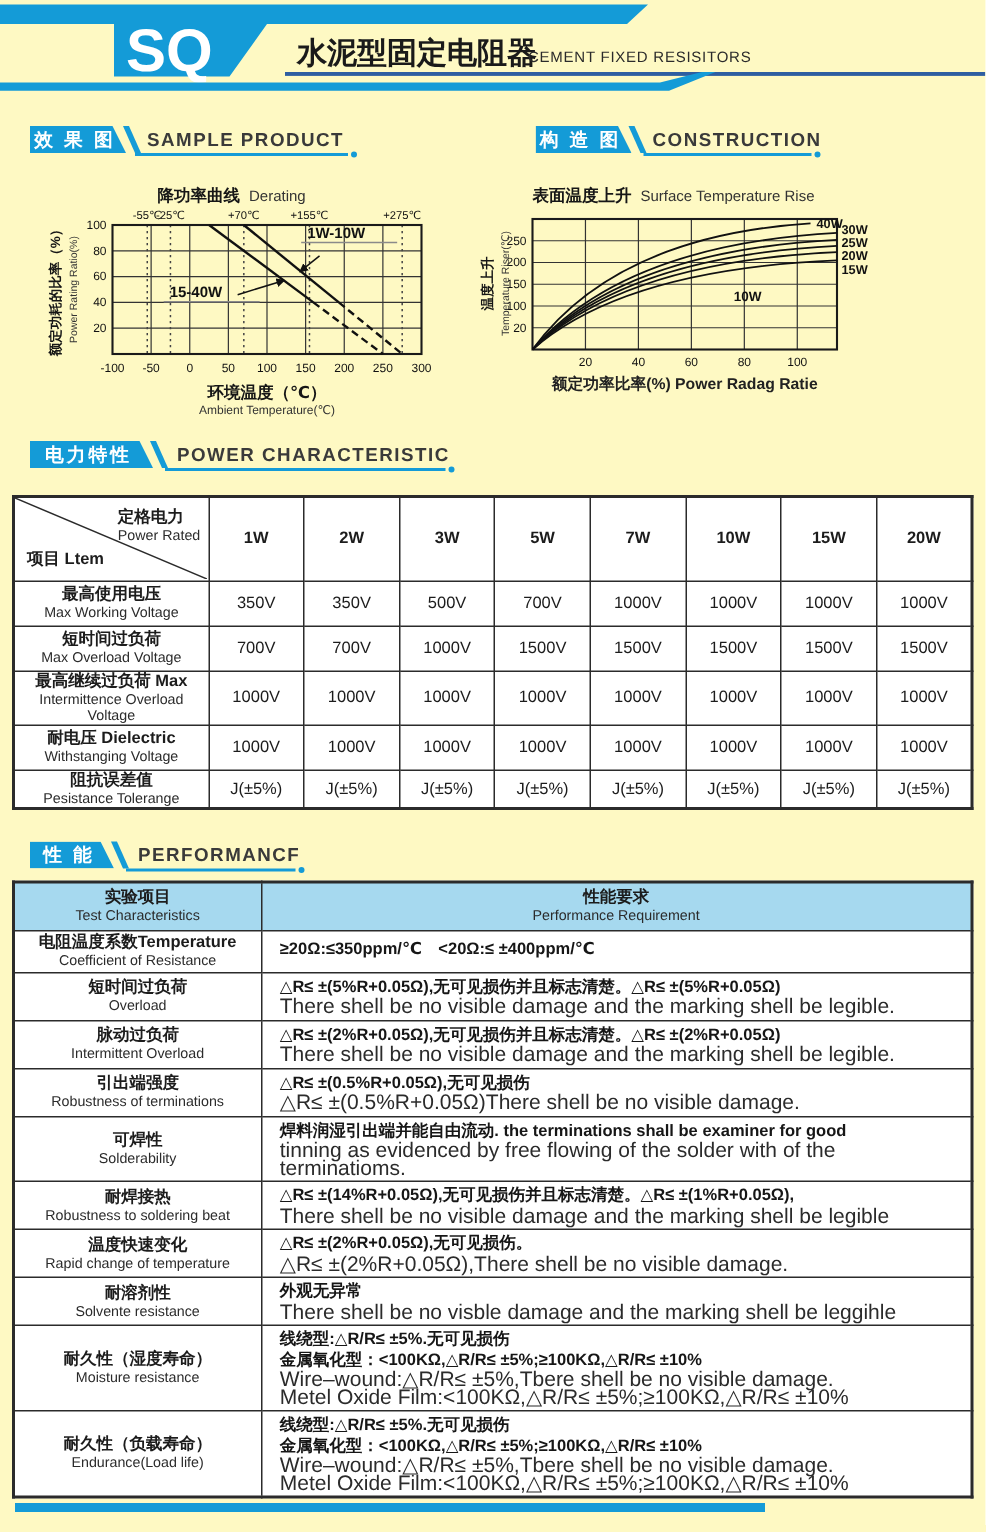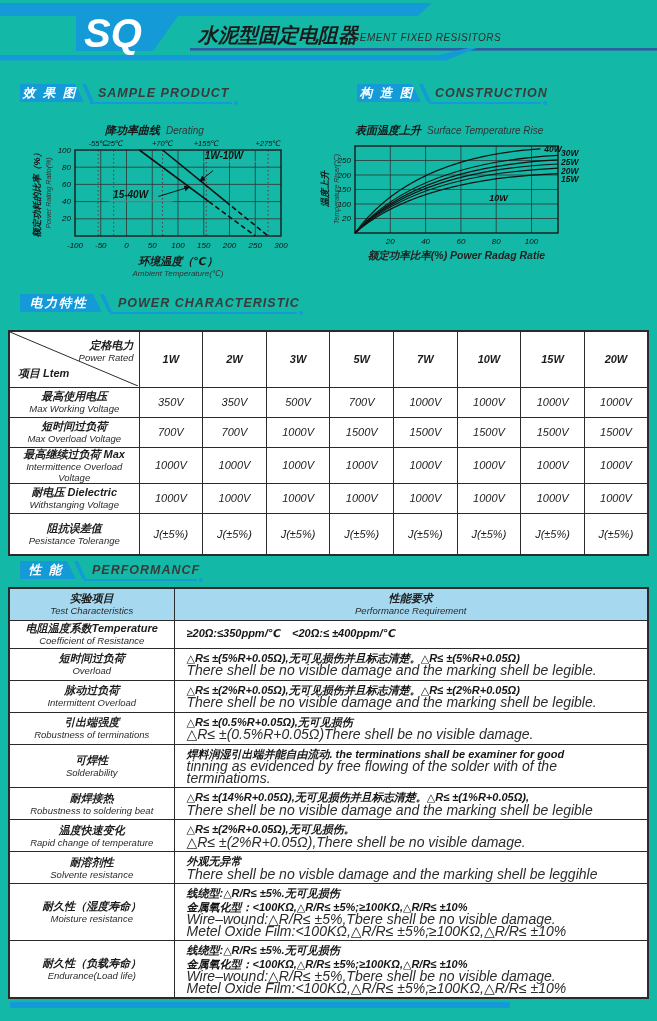--- a/index.html
+++ b/index.html
@@ -1,39 +1,39 @@
 <!DOCTYPE html>
 <html style="--accent: #149bd7; --navy: #2e5ea1; --thbg: #a6d9ef;"><head>
 <meta charset="utf-8">
 <style>
   :root{ --accent:#149bd7; --navy:#2e5ea1; --ink:#1c1c1c; --thbg:#a6d9ef; }
   html,body{margin:0;padding:0;background:#fff;}
-  .page{position:relative;width:657px;height:1021px;background:#14b8a6;overflow:hidden;
-        font-family:"Liberation Sans","DejaVu Sans",sans-serif;color:var(--ink);font-style:italic;}
+  .page{position:relative;width:657px;height:1021px;background:#fef9c3;overflow:hidden;
+        font-family:"Liberation Sans","DejaVu Sans",sans-serif;color:var(--ink);}
   svg text{font-family:"Liberation Sans","DejaVu Sans",sans-serif;}
   .abs{position:absolute;}
   
   .sec{position:absolute;height:20px;margin-left:12px;}
   .badge{position:absolute;left:0;top:0;height:18px;background:var(--accent);
          clip-path:polygon(0 0, calc(100% - 15px) 0, calc(100% - 6px) 100%, 0 100%);
          color:#fff;font-weight:bold;font-size:12.5px;letter-spacing:2px;
          display:flex;align-items:center;justify-content:center;padding-right:10px;box-sizing:border-box;}
   .sliver{position:absolute;top:0;width:4px;height:18px;background:var(--accent);transform:skewX(24deg);}
   .sec-en{position:absolute;top:2px;font-size:12.5px;font-weight:bold;color:#3a3a3a;letter-spacing:1px;white-space:nowrap;}
   .sec-line{position:absolute;top:18px;height:2px;background:var(--accent);}
   .sec-dot{position:absolute;top:17px;width:4px;height:4px;border-radius:50%;background:var(--accent);}
   
   table.dt{border-collapse:collapse;table-layout:fixed;background:#fff;}
   table.dt td{border:1px solid #2b2b2b;text-align:center;vertical-align:middle;padding:0;}
   table.dt{border:2px solid #2b2b2b;}
   .c-zh{font-size:11px;font-weight:bold;line-height:13px;color:#1c1c1c;}
   .c-en{font-size:9.5px;line-height:11px;color:#2b2b2b;}
   .c-val{font-size:11px;color:#1c1c1c;}
   .corner{position:relative;}
-  .corner .top{position:absolute;right:5px;top:7px;text-align:right;}
+  .corner .top{position:absolute;right:5px;top:7px;text-align:left;}
   .corner .bot{position:absolute;left:8px;bottom:7px;}
   .req{text-align:left !important;padding:3px 6px 3px 12px !important;margin-top:44px;}
   .rq-zh{font-size:11px;font-weight:bold;line-height:13.5px;color:#161616;}
   .rq-en{font-size:14px;line-height:11.5px;color:#2b2b2b;}
   .hdrow td{background:var(--thbg);}
 </style>
 </head>
 <body>
 
 <div class="page">
@@ -270,21 +270,21 @@
             </td>
             <td class="c-val">1000V</td>
             <td class="c-val">1000V</td>
             <td class="c-val">1000V</td>
             <td class="c-val">1000V</td>
             <td class="c-val">1000V</td>
             <td class="c-val">1000V</td>
             <td class="c-val">1000V</td>
             <td class="c-val">1000V</td>
           </tr>
-          <tr style="height: 42px;">
+          <tr style="height: 26px;">
             <td>
               <div class="c-zh">阻抗误差值</div>
               <div class="c-en">Pesistance Tolerange</div>
             </td>
             <td class="c-val">J(±5%)</td>
             <td class="c-val">J(±5%)</td>
             <td class="c-val">J(±5%)</td>
             <td class="c-val">J(±5%)</td>
             <td class="c-val">J(±5%)</td>
             <td class="c-val">J(±5%)</td>

